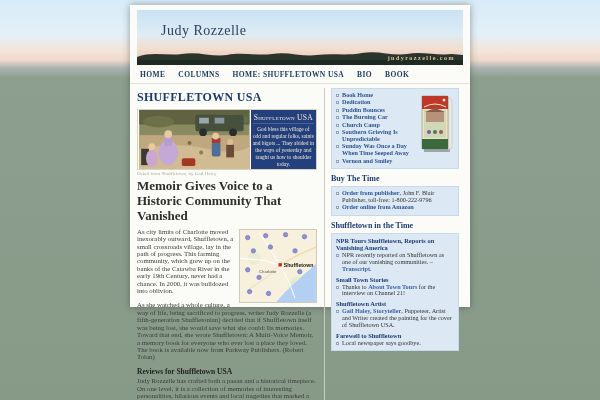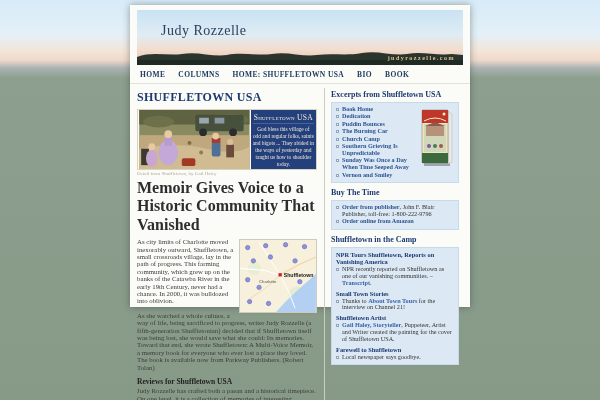--- a/index.html
+++ b/index.html
@@ -27,21 +27,21 @@
   .content { display:flex; padding:4px 7px 0; }
   .main { width:184px; padding-right:4px; }
   .sidebar { width:135px; margin-left:3px; border-left:1px solid #ccccc2; padding-left:6px; }
   h1.page-title { font-size:12px; color:#1c3a72; margin:2px 0 4px; letter-spacing:.3px; }
   .feature { display:flex; width:180px; height:61px; border:1px solid #d8d2c2; }
   .feature svg { display:block; }
   .bluepanel { width:66px; background:#24407c; color:#ece7d8; text-align:center; padding:3px 2px; }
   .panel-title { font-variant:small-caps; font-size:7.5px; color:#f3ecd8; letter-spacing:.3px; margin-bottom:2px; border-bottom:1px solid #4a619c; padding-bottom:1px; }
   .panel-text { font-size:5.4px; line-height:1.3; }
   .caption { font-size:5px; color:#b3ab9c; margin:1px 0 3px; }
-  h2.article-heading { font-size:16px; color:#2e2e2e; line-height:1.15; margin:2px 0 4px; }
+  h2.article-heading { font-size:13px; color:#2e2e2e; line-height:1.15; margin:2px 0 4px; }
   .body-text { font-size:6.8px; line-height:7.4px; color:#3c3c3c; }
   .body-text p { margin:0 0 7px; }
   .map-box { float:right; width:78px; height:74px; margin:1px 0 3px 5px; border:1px solid #cfcabc; background:#f6f0dc; }
   h3.reviews-heading { font-size:7.5px; color:#1f1f1f; margin:1px 0 2px; }
   .author-line { margin:0 0 6px; }
   a.inline-link { color:#2d5391; font-weight:bold; text-decoration:none; cursor:pointer; }
   
   .side-title { font-size:8px; font-weight:bold; color:#1c3a72; margin:2px 0 3px; }
   .side-box { background:#dce9f4; border:1px solid #c7daea; padding:3px 4px; margin-bottom:5px;
     font-size:6.2px; line-height:6.9px; color:#333; overflow:hidden; }
@@ -152,21 +152,20 @@
 
           <h3 class="reviews-heading">Reviews for Shuffletown USA</h3>
           <p style="margin-bottom:1px">Judy Rozzelle has crafted both a paean and a historical timepiece. On one level, it is a collection of memories of interesting personalities, hilarious events and local tragedies that marked a community over several generations. These are the kind of stories that we would reminisce with our long-time friends.</p>
           <p class="author-line"><a class="inline-link">– Nancy Sears</a><span>, via Amazon.com</span></p>
 
         </div>
       </div>
 
       <div class="sidebar">
 
-        <div class="side-title">Excerpts from Shuffletown USA</div>
         <div class="side-box">
           <svg class="book-cover" viewBox="0 0 34 62">
             <rect x="4" y="57" width="26" height="3" fill="rgba(40,40,40,.35)"></rect>
             <polygon points="28,5 32,8 32,56 28,58" fill="#e9e9e4" stroke="#b5b5ad" stroke-width=".5"></polygon>
             <rect x="2" y="4" width="26" height="53" rx="1" fill="#f0e3c2" stroke="#8a8a7a" stroke-width=".6"></rect>
             <rect x="2" y="4" width="26" height="13" fill="#bf372a"></rect>
             <path d="M4,15 Q15,9 26,15" fill="none" stroke="#f5efc0" stroke-width="1"></path>
             <circle cx="24" cy="8" r="1.5" fill="#f5efc0"></circle>
             <rect x="4" y="18" width="22" height="28" fill="#cfd8b8"></rect>
             <rect x="6" y="20" width="18" height="10" fill="#b8917a"></rect>
@@ -215,21 +214,21 @@
           <div class="side-item">
               <span class="bullet"></span>
               <span><a>Order from publisher</a><span>, John F. Blair Publisher, toll-free: 1-800-222-9796</span></span>
             </div>
           <div class="side-item">
               <span class="bullet"></span>
               <a>Order online from Amazon</a>
             </div>
         </div>
 
-        <div class="side-title">Shuffletown in the Camp</div>
+        <div class="side-title">Shuffletown in the Time</div>
         <div class="side-box">
           <div class="news-heading">NPR Tours Shuffletown, Reports on Vanishing America</div>
           <div class="side-item">
               <span class="bullet"></span>
               <span><span>NPR recently reported on Shuffletown as one of our vanishing communities. – </span><a class="news-link">Transcript</a><span>.</span></span>
             </div>
 
           <div class="news-heading">Small Town Stories</div>
           <div class="side-item">
               <span class="bullet"></span>

